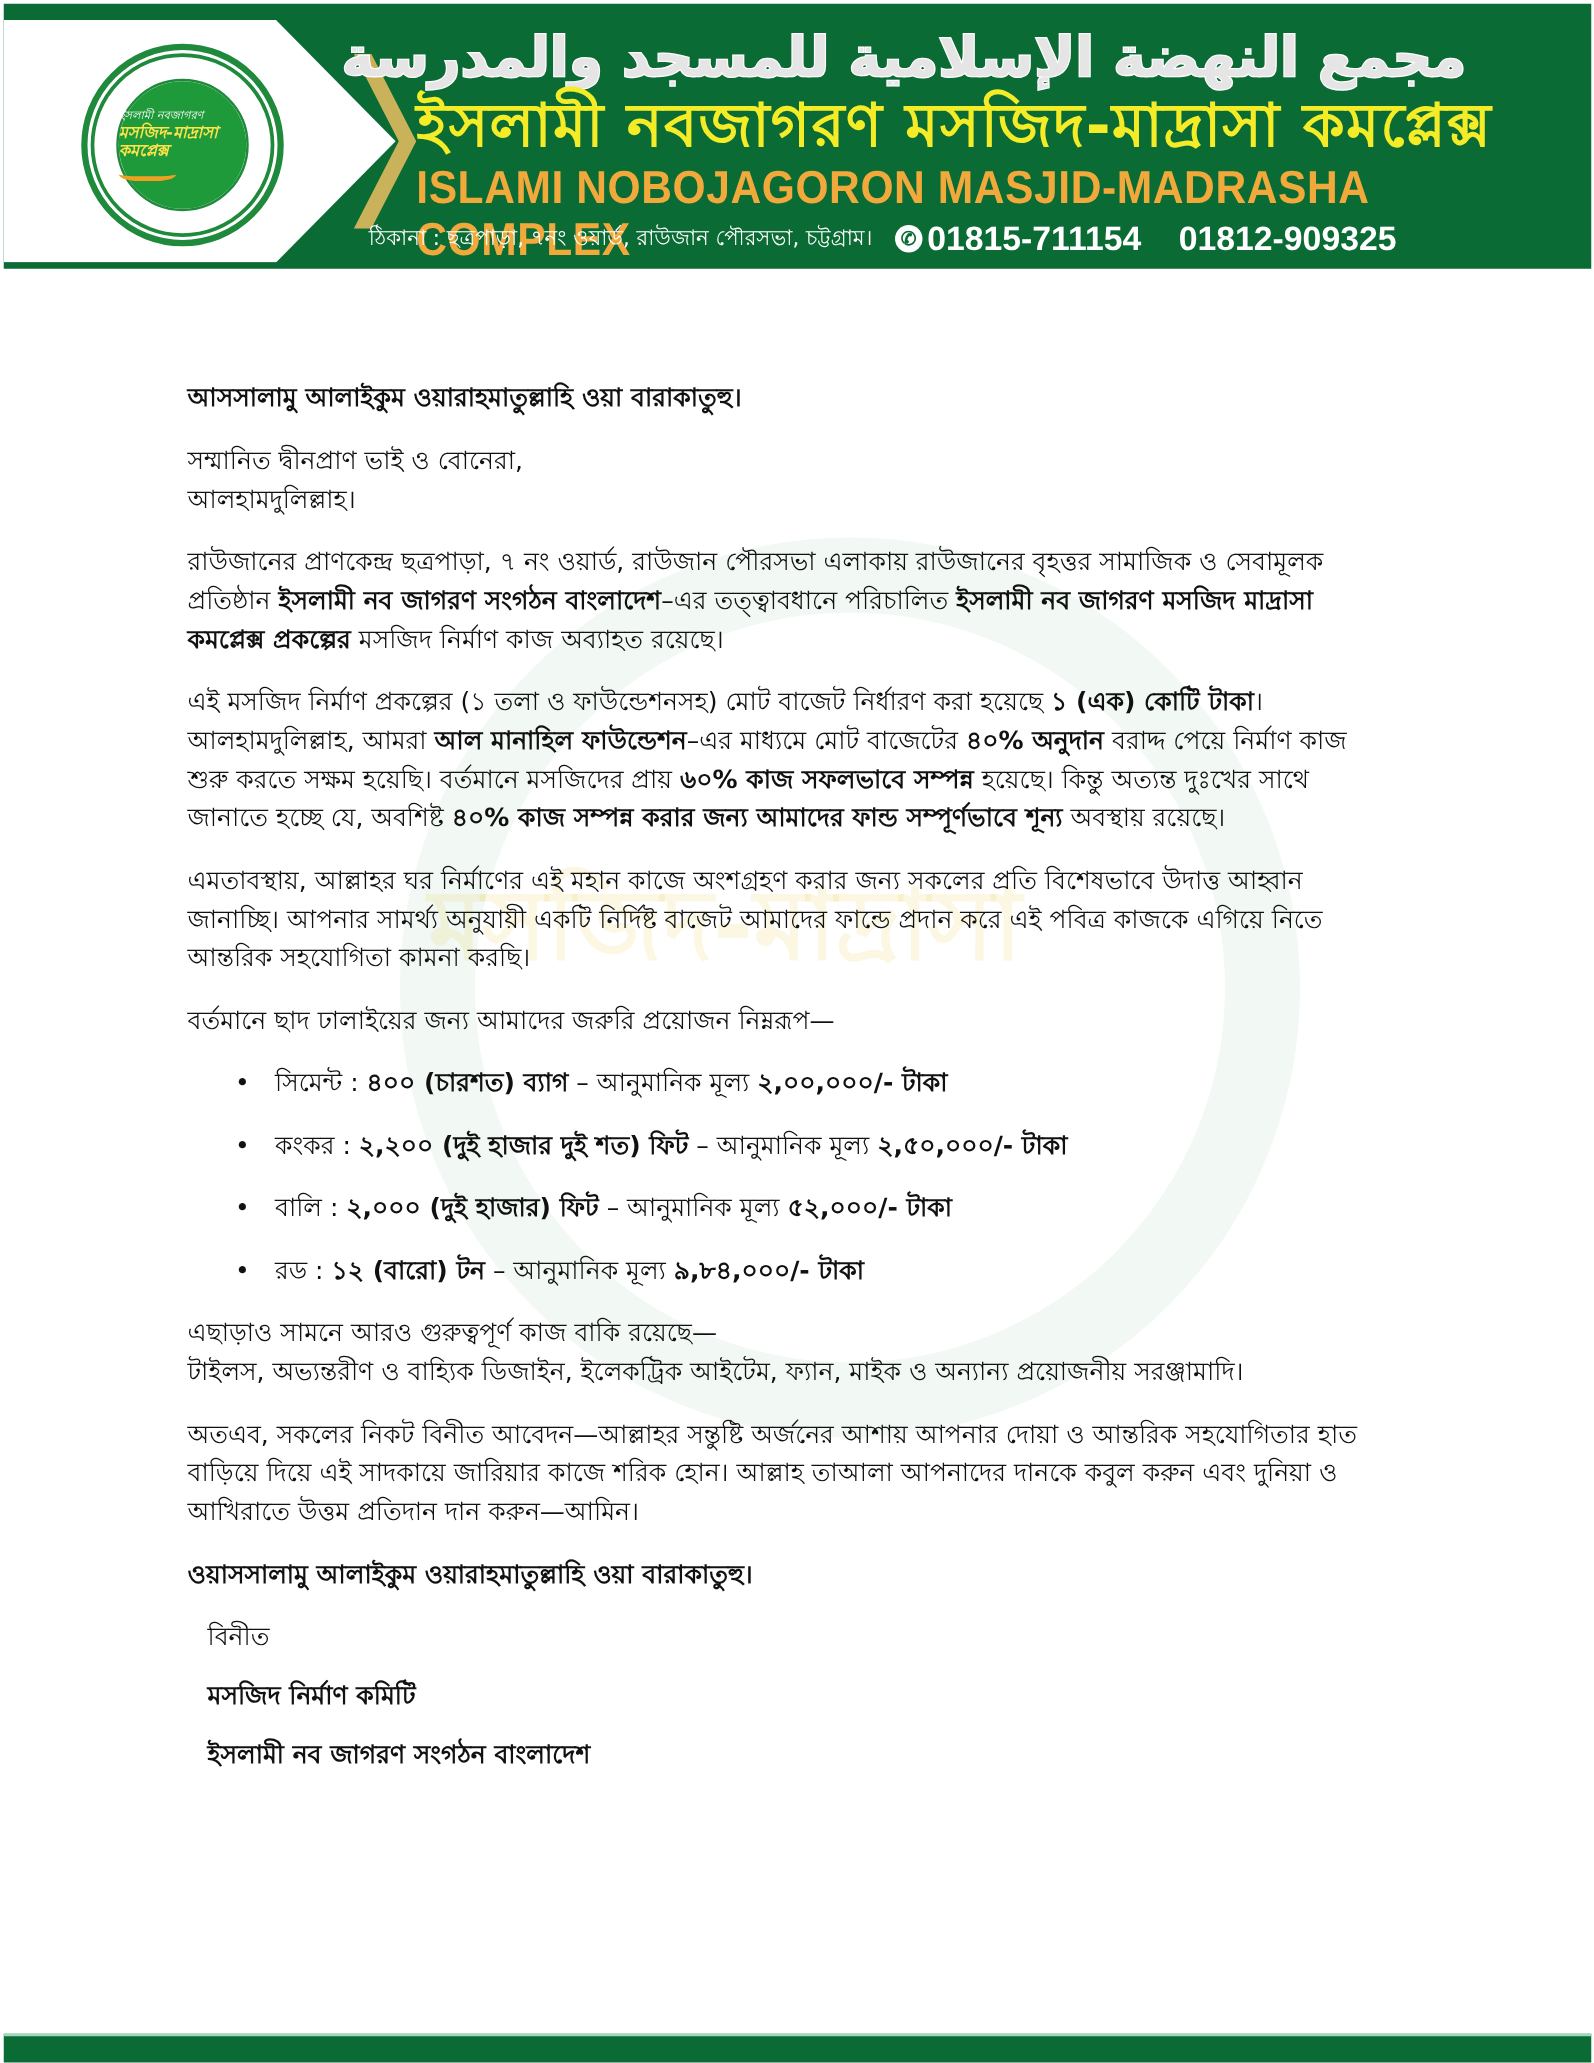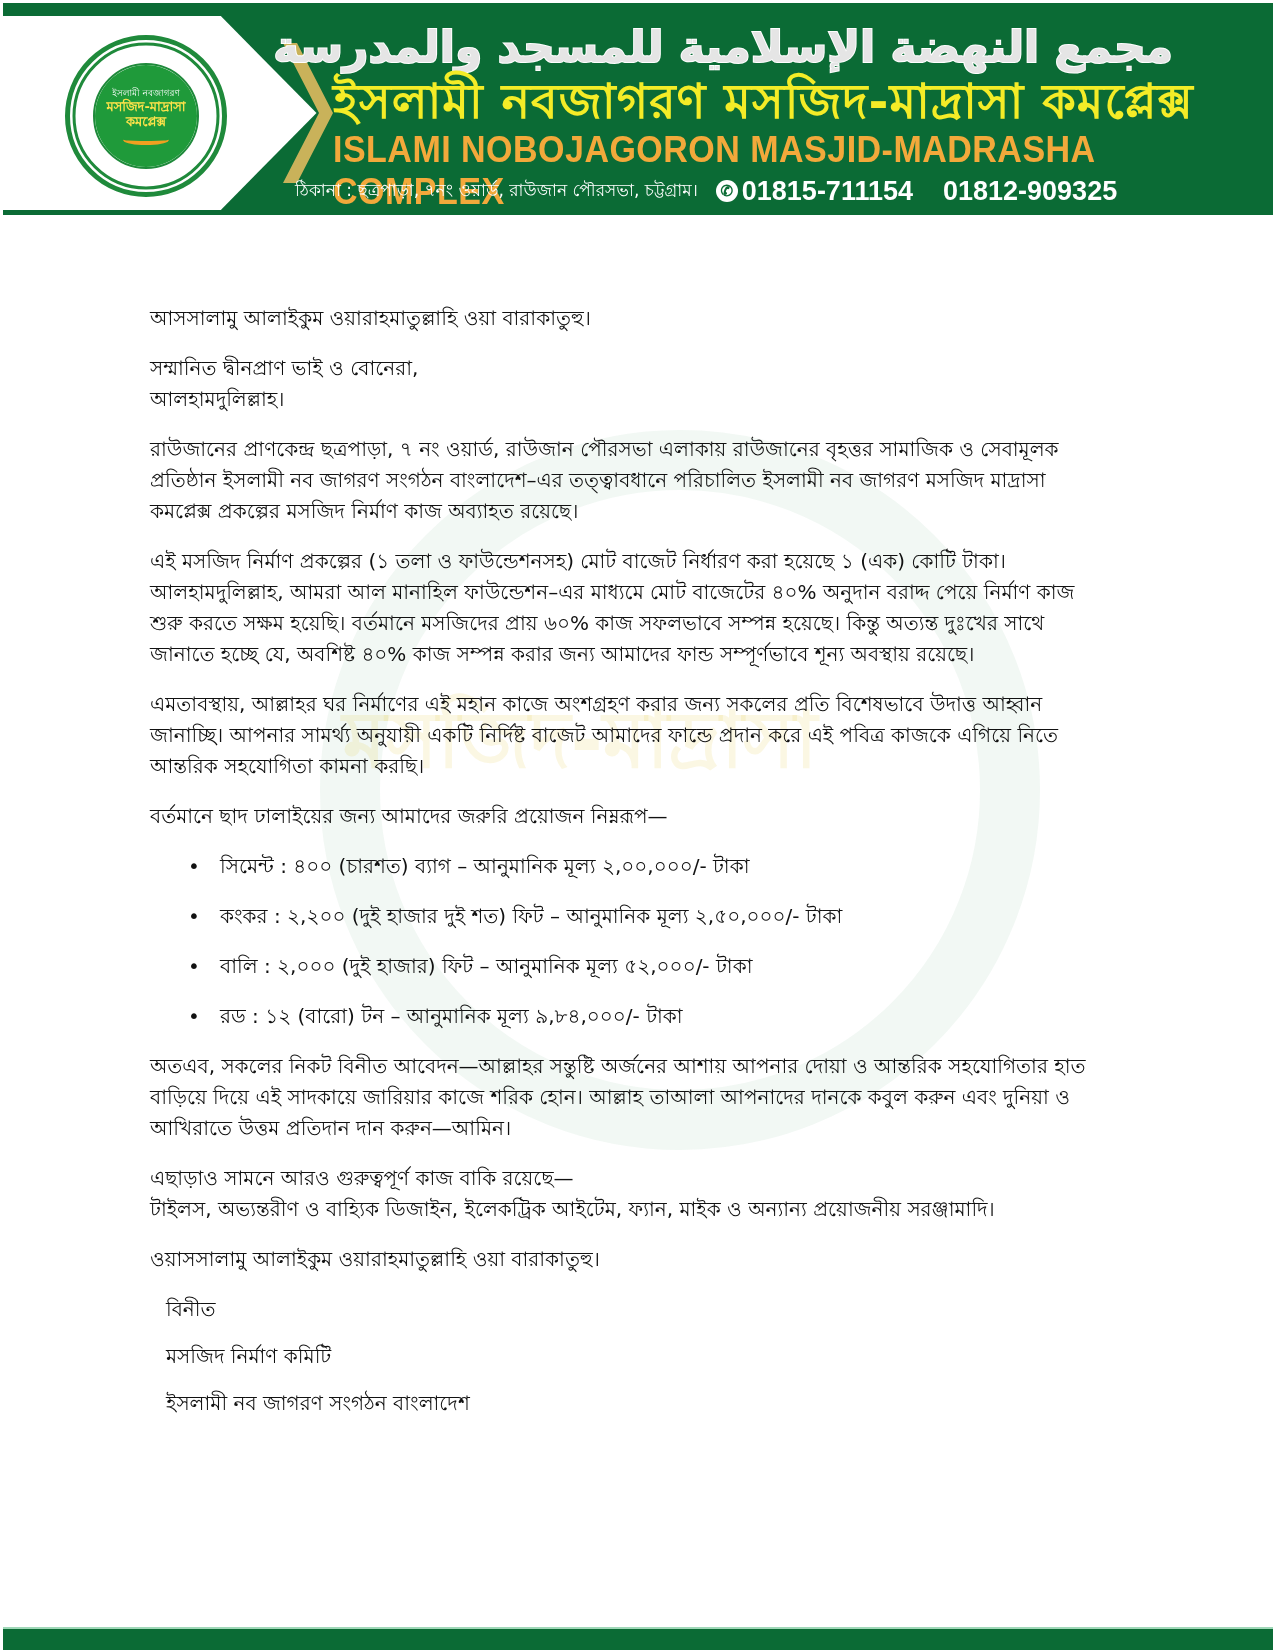--- a/index.html
+++ b/index.html
@@ -5,21 +5,21 @@
   html, body { margin:0; padding:0; }
   body { width:1275px; height:1650px; background:#ffffff; position:relative; overflow:hidden;
          font-family:"DejaVu Sans", sans-serif; color:#111; }
   .header { position:absolute; left:3px; top:3px; width:1270px; height:212px; background:#0b6b35; overflow:hidden; }
   .header-white { position:absolute; left:0; top:13px; width:330px; height:194px; background:#fff;
                   clip-path:polygon(0 0, 66% 0, 95% 50%, 66% 100%, 0 100%); border-radius:0 0 0 0; }
   .chevron { position:absolute; left:280px; top:40px; width:50px; height:140px; }
   .logo { position:absolute; left:62px; top:32px; width:162px; height:162px; border-radius:50%;
           background:#fff; border:5px solid #1f8a3b; box-sizing:border-box; }
   .logo-inner { position:absolute; left:25px; top:25px; width:102px; height:102px; border-radius:50%;
-                background:#1f9a3a; display:flex; flex-direction:column; align-items:center; justify-content:center; }
+                background:#1f9a3a; display:flex; flex-direction:column; align-items:flex-start; justify-content:center;font-style:italic; }
   .logo-inner .l1 { font-size:9px; color:#fff; line-height:11px; }
   .logo-inner .l2 { font-size:13px; color:#ffe34a; font-weight:bold; line-height:15px; text-align:center; }
   .logo-inner .book { width:46px; height:10px; border-bottom:4px solid #f0a020; border-radius:0 0 40% 40%; margin-top:2px; }
   .logo-ring { position:absolute; left:0; top:0; width:100%; height:100%; }
   .title-ar { position:absolute; right:100px; top:17px; font-family:"DejaVu Sans", sans-serif; font-weight:bold;
               font-size:44px; color:#e5e5e5; -webkit-text-stroke:2px #fff; paint-order:stroke fill; direction:rtl; line-height:54px; }
   .title-bn { position:absolute; left:330px; top:72px; font-size:48px; color:#f4ec27; font-weight:bold; line-height:52px; letter-spacing:1px; }
   .title-en { position:absolute; left:330px; top:126px; font-family:"Liberation Sans", sans-serif; font-weight:bold;
               font-size:37px; color:#f2a93b; line-height:42px; letter-spacing:0.5px; transform:scaleX(0.92); transform-origin:left; }
   .addr-line { position:absolute; left:292px; top:172px; height:32px; display:flex; align-items:center; gap:18px; color:#fff; }
@@ -28,21 +28,21 @@
   .phones { display:flex; align-items:center; gap:30px; font-family:"Liberation Sans", sans-serif; font-weight:bold; font-size:27px; }
   .phone { display:flex; align-items:center; gap:4px; }
 
   .watermark { position:absolute; left:320px; top:430px; width:720px; height:720px; border-radius:50%;
                border:60px solid rgba(30,140,60,0.06); box-sizing:border-box; pointer-events:none; }
   .watermark-text { position:absolute; left:300px; top:680px; width:560px; text-align:center; font-size:78px; font-weight:bold;
                     color:rgba(230,200,60,0.14); pointer-events:none; }
 
   .content { position:absolute; left:150px; top:303px; width:950px; font-size:20px; line-height:31px; }
   .content p { margin:0 0 19px 0; }
-  .bold { font-weight:normal; }
+  .bold { font-weight:bold; }
   .list { margin:0 0 15px 0; padding:0 0 0 38px; list-style:none; }
   .list li { position:relative; padding-left:32px; margin-bottom:19px; }
   .list li .bullet { position:absolute; left:0; top:0; }
   .sign p { margin:16px; }
   .footer-bar { position:absolute; left:3px; top:1627px; width:1270px; height:23px; background:#0b6b35; border-top:2px solid #9fd8b8; }
 </style>
 </head>
 <body>
 
 <div class="header">
@@ -91,25 +91,25 @@
   <p><span>রাউজানের প্রাণকেন্দ্র ছত্রপাড়া, ৭ নং ওয়ার্ড, রাউজান পৌরসভা এলাকায় রাউজানের বৃহত্তর সামাজিক ও সেবামূলক প্রতিষ্ঠান </span><span class="bold">ইসলামী নব জাগরণ সংগঠন বাংলাদেশ</span><span>–এর তত্ত্বাবধানে পরিচালিত </span><span class="bold">ইসলামী নব জাগরণ মসজিদ মাদ্রাসা কমপ্লেক্স প্রকল্পের</span><span> মসজিদ নির্মাণ কাজ অব্যাহত রয়েছে।</span></p>
   <p><span>এই মসজিদ নির্মাণ প্রকল্পের (১ তলা ও ফাউন্ডেশনসহ) মোট বাজেট নির্ধারণ করা হয়েছে </span><span class="bold">১ (এক) কোটি টাকা</span><span>। আলহামদুলিল্লাহ, আমরা </span><span class="bold">আল মানাহিল ফাউন্ডেশন</span><span>–এর মাধ্যমে মোট বাজেটের </span><span class="bold">৪০% অনুদান</span><span> বরাদ্দ পেয়ে নির্মাণ কাজ শুরু করতে সক্ষম হয়েছি। বর্তমানে মসজিদের প্রায় </span><span class="bold">৬০% কাজ সফলভাবে সম্পন্ন</span><span> হয়েছে। কিন্তু অত্যন্ত দুঃখের সাথে জানাতে হচ্ছে যে, অবশিষ্ট </span><span class="bold">৪০% কাজ সম্পন্ন করার জন্য আমাদের ফান্ড সম্পূর্ণভাবে শূন্য</span><span> অবস্থায় রয়েছে।</span></p>
   <p>এমতাবস্থায়, আল্লাহর ঘর নির্মাণের এই মহান কাজে অংশগ্রহণ করার জন্য সকলের প্রতি বিশেষভাবে উদাত্ত আহ্বান জানাচ্ছি। আপনার সামর্থ্য অনুযায়ী একটি নির্দিষ্ট বাজেট আমাদের ফান্ডে প্রদান করে এই পবিত্র কাজকে এগিয়ে নিতে আন্তরিক সহযোগিতা কামনা করছি।</p>
   <p>বর্তমানে ছাদ ঢালাইয়ের জন্য আমাদের জরুরি প্রয়োজন নিম্নরূপ—</p>
   <ul class="list">
     <li><span class="bullet">•</span><span>সিমেন্ট : </span><span class="bold">৪০০ (চারশত) ব্যাগ</span><span> – আনুমানিক মূল্য </span><span class="bold">২,০০,০০০/- টাকা</span></li>
     <li><span class="bullet">•</span><span>কংকর : </span><span class="bold">২,২০০ (দুই হাজার দুই শত) ফিট</span><span> – আনুমানিক মূল্য </span><span class="bold">২,৫০,০০০/- টাকা</span></li>
     <li><span class="bullet">•</span><span>বালি : </span><span class="bold">২,০০০ (দুই হাজার) ফিট</span><span> – আনুমানিক মূল্য </span><span class="bold">৫২,০০০/- টাকা</span></li>
     <li><span class="bullet">•</span><span>রড : </span><span class="bold">১২ (বারো) টন</span><span> – আনুমানিক মূল্য </span><span class="bold">৯,৮৪,০০০/- টাকা</span></li>
   </ul>
-  <p>অতএব, সকলের নিকট বিনীত আবেদন—আল্লাহর সন্তুষ্টি অর্জনের আশায় আপনার দোয়া ও আন্তরিক সহযোগিতার হাত বাড়িয়ে দিয়ে এই সাদকায়ে জারিয়ার কাজে শরিক হোন। আল্লাহ তাআলা আপনাদের দানকে কবুল করুন এবং দুনিয়া ও আখিরাতে উত্তম প্রতিদান দান করুন—আমিন।</p>
   <p>
     <span>এছাড়াও সামনে আরও গুরুত্বপূর্ণ কাজ বাকি রয়েছে—</span><br>
     <span>টাইলস, অভ্যন্তরীণ ও বাহ্যিক ডিজাইন, ইলেকট্রিক আইটেম, ফ্যান, মাইক ও অন্যান্য প্রয়োজনীয় সরঞ্জামাদি।</span>
   </p>
+  <p>অতএব, সকলের নিকট বিনীত আবেদন—আল্লাহর সন্তুষ্টি অর্জনের আশায় আপনার দোয়া ও আন্তরিক সহযোগিতার হাত বাড়িয়ে দিয়ে এই সাদকায়ে জারিয়ার কাজে শরিক হোন। আল্লাহ তাআলা আপনাদের দানকে কবুল করুন এবং দুনিয়া ও আখিরাতে উত্তম প্রতিদান দান করুন—আমিন।</p>
   <p class="bold">ওয়াসসালামু আলাইকুম ওয়ারাহমাতুল্লাহি ওয়া বারাকাতুহু।</p>
   <div class="sign">
     <p>বিনীত</p>
     <p class="bold">মসজিদ নির্মাণ কমিটি</p>
     <p class="bold">ইসলামী নব জাগরণ সংগঠন বাংলাদেশ</p>
   </div>
 </div>
 
 <div class="footer-bar"></div>
 

